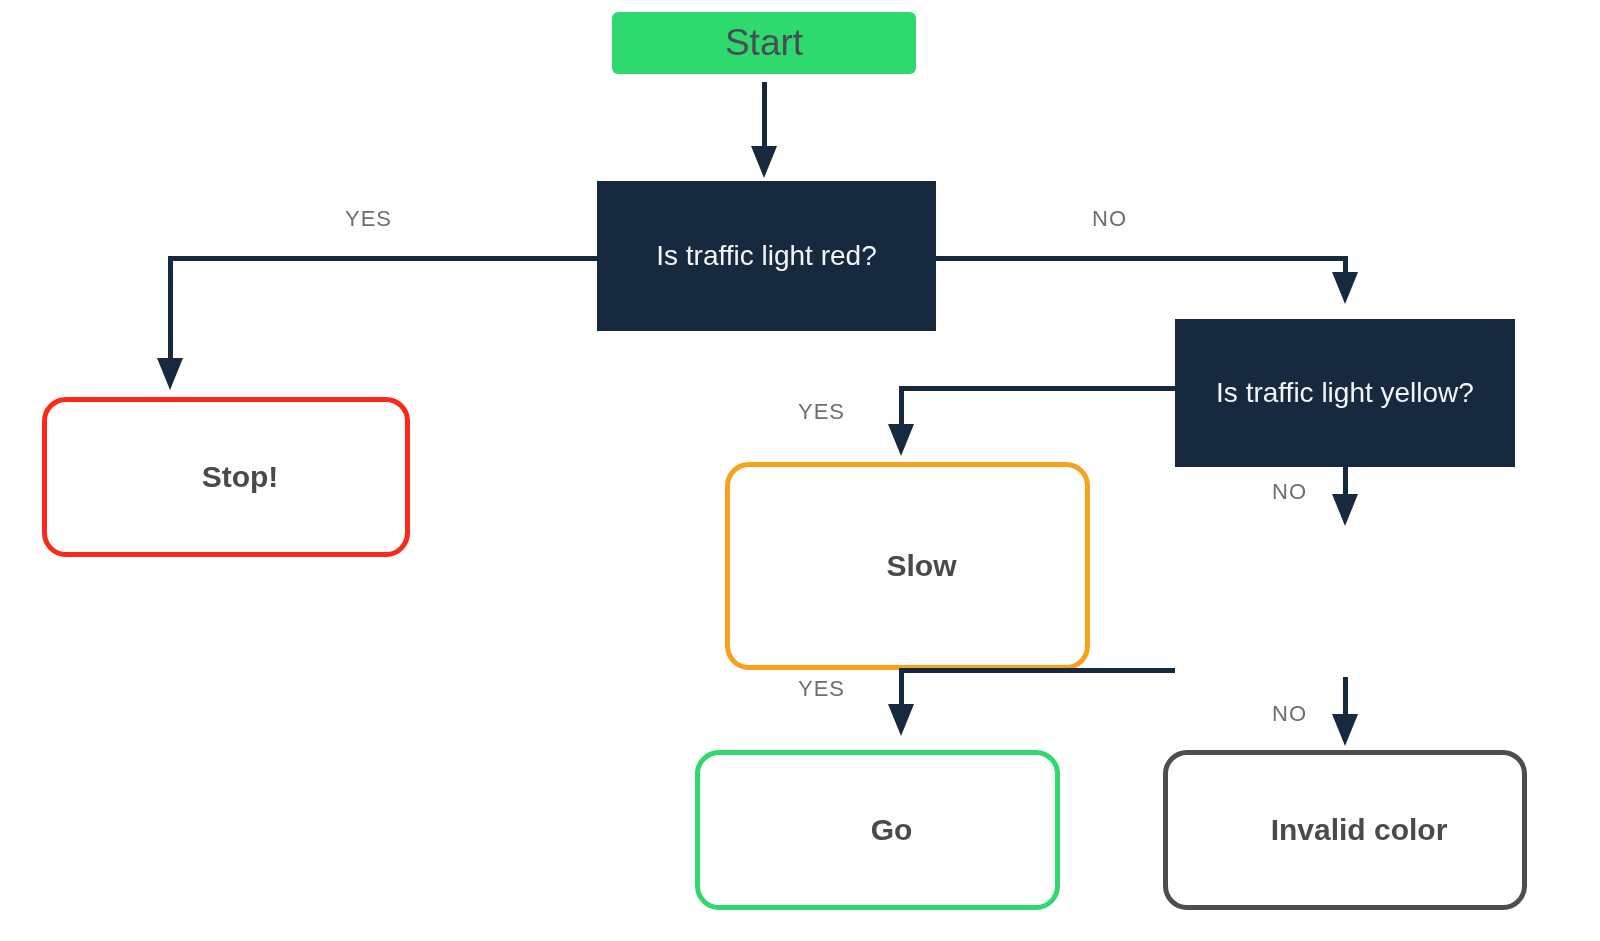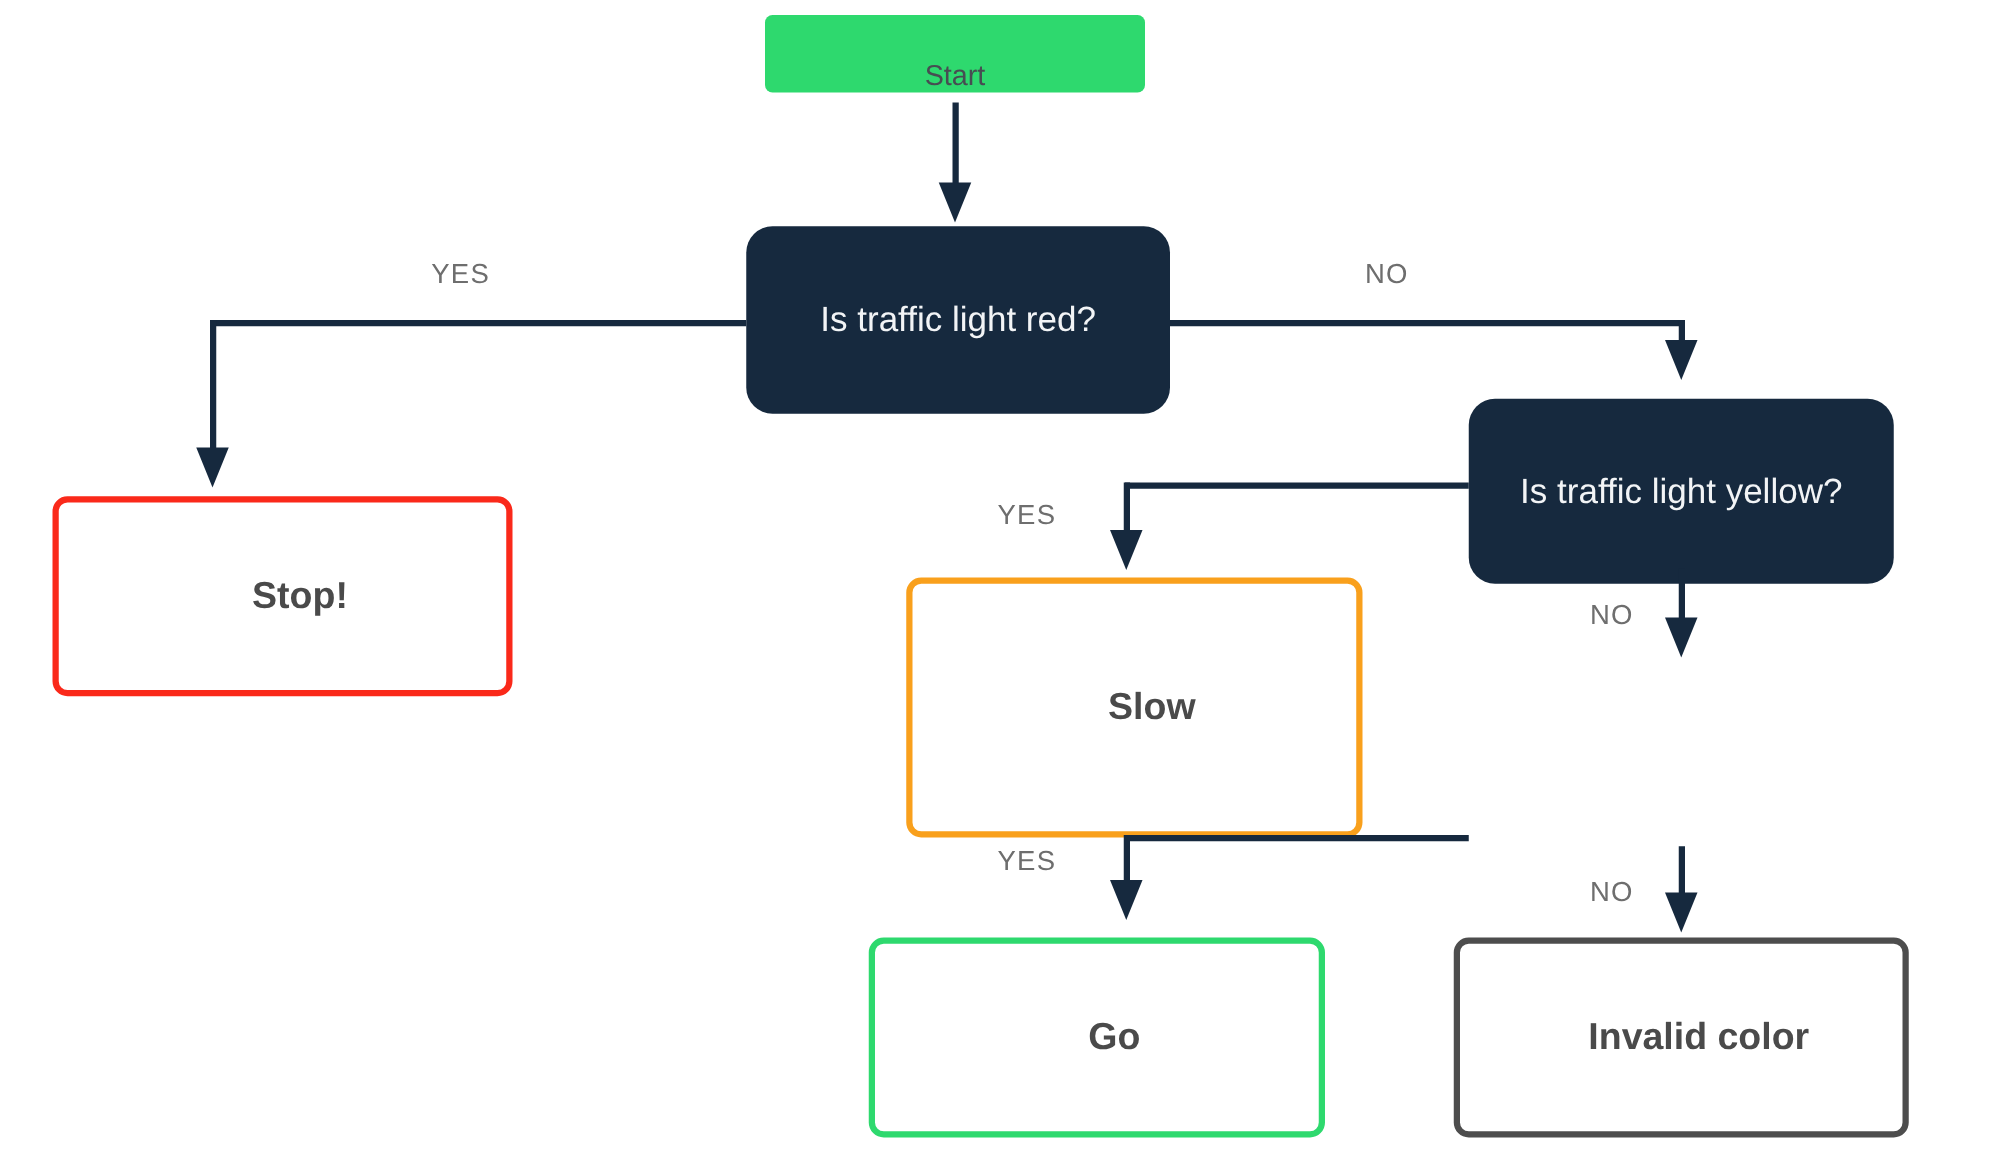--- a/index.html
+++ b/index.html
@@ -18,35 +18,34 @@
     display: flex;
     align-items: center;
     justify-content: center;
     box-sizing: border-box;
     text-align: center;
   }
   .node-start {
     background: var(--start-fill, #2ED96E);
     color: var(--start-text, #474D52);
     border-radius: 6px;
-    font-size: 23px;
+    font-size: 37px;
     font-weight: 400;
-    align-items: flex-end;
   }
   .node-question {
     background: var(--node-fill-dark, #16293E);
     color: var(--question-text, #F2F4F6);
-    border-radius: 21px;
+    border-radius: 0;
     font-size: 28px;
     font-weight: 400;
   }
   .node-outcome {
     background: #ffffff;
     border: 5px solid #000;
-    border-radius: 12px;
+    border-radius: 24px;
     color: var(--outcome-text, #4A4A4A);
     font-size: 30px;
     font-weight: bold;
     padding-left: 28px;
   }
   .outcome-stop    { border-color: var(--stop-border, #FA291A); }
   .outcome-slow    { border-color: var(--slow-border, #F9A01C); }
   .outcome-go      { border-color: var(--go-border, #2ED96E); align-items: center; }
   .outcome-invalid { border-color: var(--invalid-border, #4D4D4D); }
 

